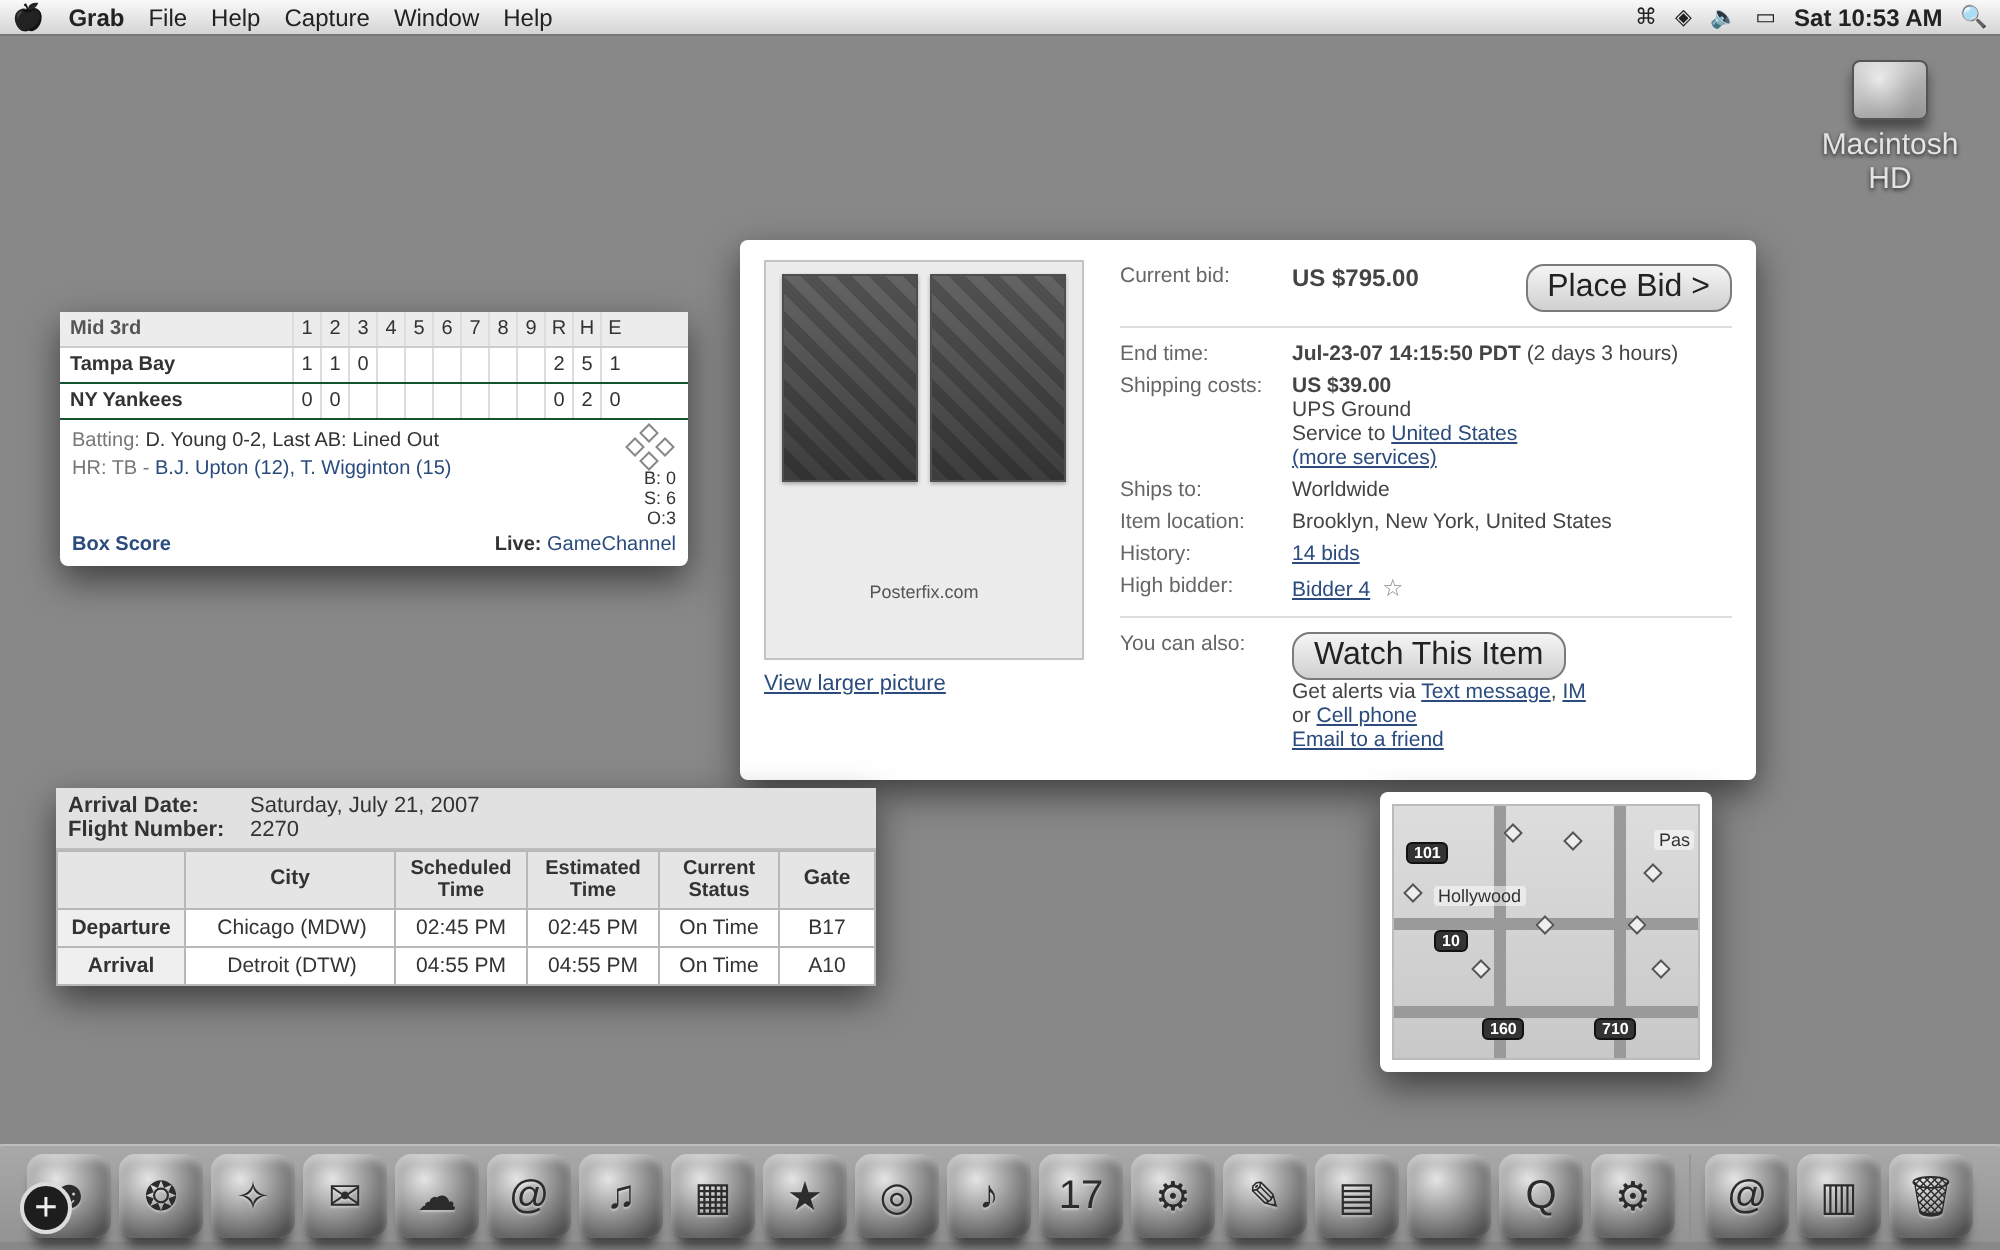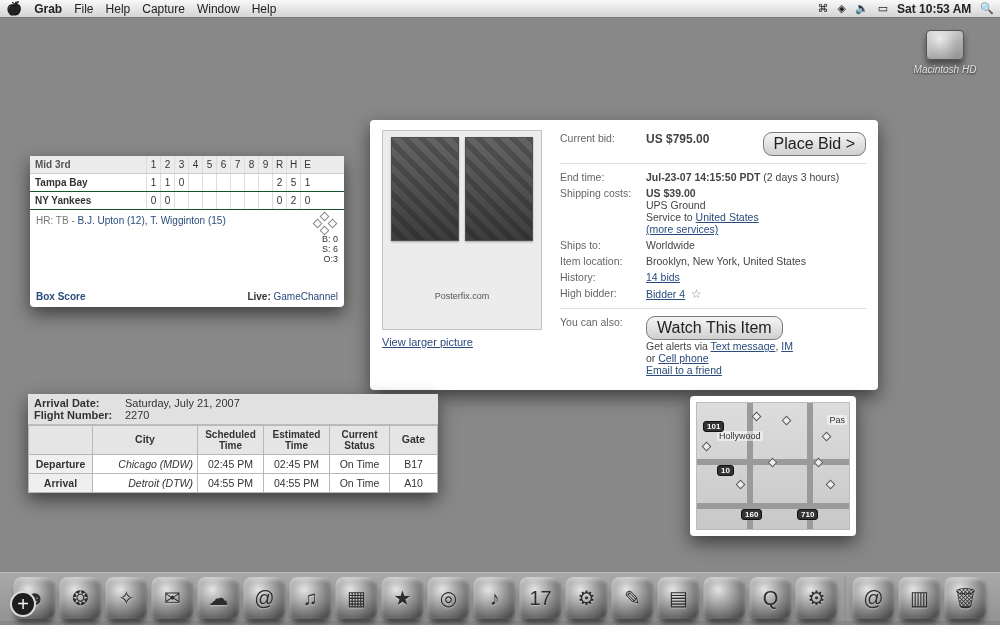--- a/index.html
+++ b/index.html
@@ -21,40 +21,40 @@
   .apple-logo::before { content:"\1F34E"; filter: grayscale(100%) brightness(0.3); font-size:13px; }
 
   
   .hd-icon { position:absolute; top:30px; right:20px; width:70px; text-align:center; }
   .hd-icon .disk {
     width:38px; height:30px; margin:0 auto 4px;
     background: radial-gradient(circle at 35% 30%, #e8e8e8, #7d7d7d);
     border-radius:4px; border:1px solid #555;
     box-shadow: inset 0 6px 10px rgba(255,255,255,.4), 0 5px 6px rgba(0,0,0,.45);
   }
-  .hd-icon .label { font-size:10px; color:#e4e4e4; text-shadow:0 1px 2px #222;font-style:italic; }
+  .hd-icon .label { font-size:15px; color:#e4e4e4; text-shadow:0 1px 2px #222; }
 
   
   .widget {
     position:absolute; background:#fff;
     box-shadow: 0 7px 18px rgba(0,0,0,.55);
     border-radius:4px;
   }
 
   
   #sports { top:156px; left:30px; width:314px; font-size:10px; color:#333; }
   #sports .boxhdr { display:flex; border-bottom:1px solid #ccc; background:#ececec; }
   #sports .boxhdr .lab { flex:0 0 116px; padding:3px 5px; font-weight:bold; color:#555;}
   #sports .innings { display:flex; }
   #sports .innings span, #sports .scorecell { width:14px; text-align:center; padding:3px 0; border-left:1px solid #ddd; font-size:10px;}
   #sports .teamrow { display:flex; border-bottom:1px solid #14532d; }
   #sports .teamrow .team { flex:0 0 116px; padding:3px 5px; font-weight:bold; }
   #sports .notes { clear:both; padding:4px 6px; line-height:1.35;}
   #sports .notes .k { color:#777; }
-  #sports .footer { display:flex; justify-content:space-between; padding:3px 6px 5px;margin-top:24px; }
+  #sports .footer { display:flex; justify-content:space-between; padding:3px 6px 5px; }
   #sports a { color:#2a4b7c; text-decoration:none; }
   .diamond { position:relative; width:22px; height:20px; margin:2px 2px 0 auto; }
   .diamond i{ position:absolute; width:7px; height:7px; border:1px solid #888; background:#fff; transform:rotate(45deg);}
   .diamond .h{bottom:0;left:7px;} .diamond .f{top:6px;left:0;} .diamond .s{top:-1px;left:7px;} .diamond .t{top:6px;right:0;}
 
   
   #auction { top:120px; left:370px; width:508px; padding:10px 12px 12px; }
   #auction .inner { display:flex; gap:16px; }
   .thumbwrap { width:162px; }
   .thumbframe {
@@ -92,21 +92,21 @@
   
   #flight { top:394px; left:28px; width:410px; font-size:11px; color:#333; }
   #flight .meta { background:#e1e1e1; border-bottom:1px solid #bcbcbc; padding:3px 6px; }
   #flight .meta .mr { display:flex; gap:6px; }
   #flight .meta .ml { font-weight:bold; width:85px; }
   #flight table { width:100%; border-collapse:collapse; table-layout:fixed; }
   #flight th, #flight td { border:1px solid #b8b8b8; padding:3px 4px; font-size:10.5px; text-align:center; }
   #flight th { background:#e5e5e5; font-weight:bold; line-height:1.1; }
   #flight th.small { font-size:10px; }
   #flight td.rowhdr { font-weight:bold; background:#efefef; text-align:center; width:64px;margin-left:40px;}
-  #flight td.city { text-align:right; padding-left:6px;font-style:italic; }
+  #flight td.city { text-align:center; padding-left:6px; }
 
   
   #map { top:396px; left:690px; width:166px; height:140px; padding:6px; }
   #map .mapimg {
     width:100%; height:100%;
     background:
       linear-gradient(#ddd,#c8c8c8);
     position:relative; overflow:hidden; border:1px solid #bbb;
   }
   #map .hwy { position:absolute; background:#9a9a9a; }
@@ -225,20 +225,22 @@
     <span class="scorecell"></span>
     <span class="scorecell"></span>
     <span class="scorecell"></span>
     <span class="scorecell">0</span>
     <span class="scorecell">2</span>
     <span class="scorecell">0</span>
   </div>
 
   <div style="display:flex;">
     <div class="notes" style="flex:1">
+      <div><span class="k">Batting:</span>
+           <span>D. Young 0-2, Last AB: Lined Out</span></div>
       <div><span class="k">HR: TB -</span>
            <a href="#">B.J. Upton (12), T. Wigginton (15)</a></div>
     </div>
     <div style="padding:2px 6px 0 0; text-align:right;">
       <div class="diamond">
         <i class="h"></i>
           <i class="f"></i>
           <i class="s"></i>
           <i class="t"></i>
       </div>
@@ -376,21 +378,21 @@
     </tbody>
   </table>
 </div>
 
 <div id="map" class="widget">
   <div class="mapimg">
     <div class="hwy h1"></div>
       <div class="hwy h2"></div>
       <div class="hwy v1"></div>
       <div class="hwy v2"></div>
-    <span class="lbl" style="top:28px; left:20px;">Hollywood</span>
+    <span class="lbl" style="top:40px; left:20px;">Hollywood</span>
     <span class="lbl" style="top:12px; right:2px;">Pas</span>
     <span class="shield" style="top:8px; left:6px;">101</span>
     <span class="shield" style="top:52px; left:20px;">10</span>
     <span class="shield" style="top:96px; left:44px;">160</span>
     <span class="shield" style="top:96px; left:100px;">710</span>
     <span class="dot" style="top:10px; left:56px;"></span>
       <span class="dot" style="top:14px; left:86px;"></span>
     <span class="dot" style="top:30px; left:126px;"></span>
       <span class="dot" style="top:56px; left:72px;"></span>
     <span class="dot" style="top:56px; left:118px;"></span>

